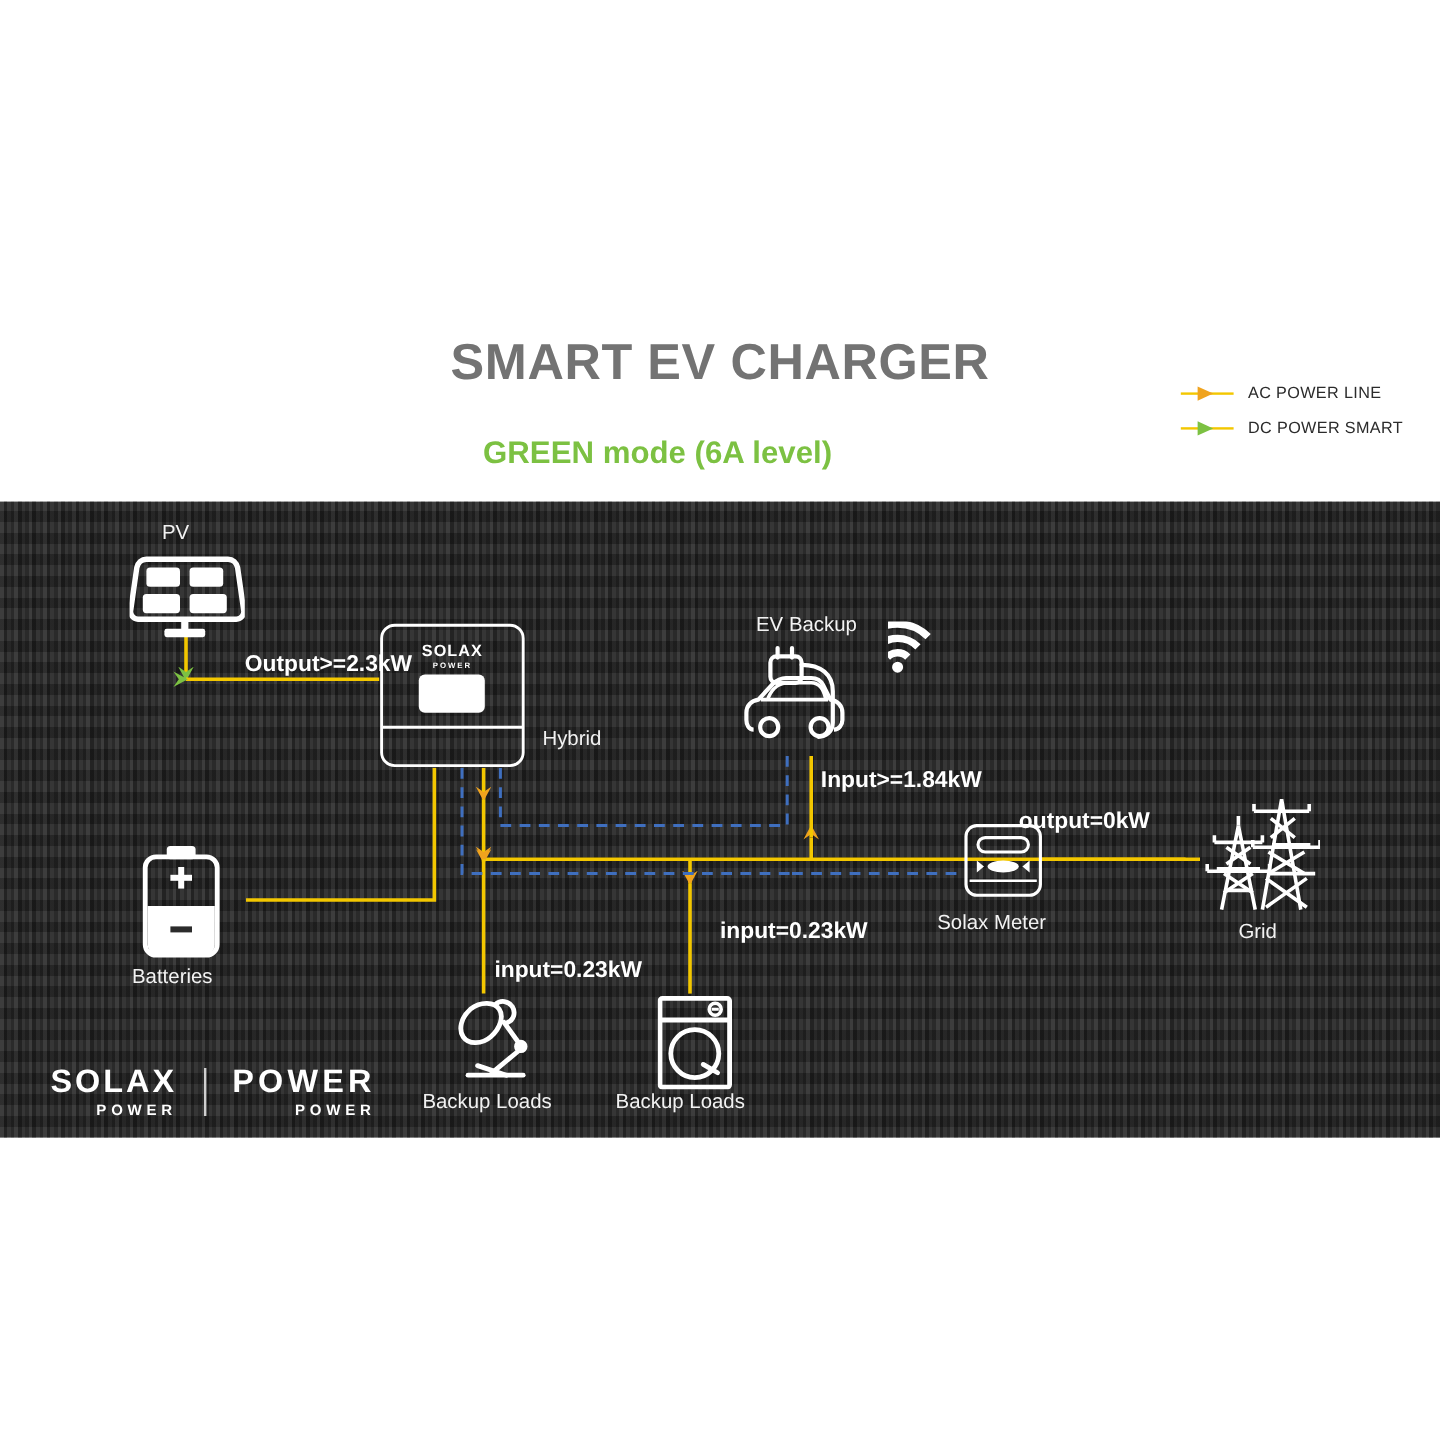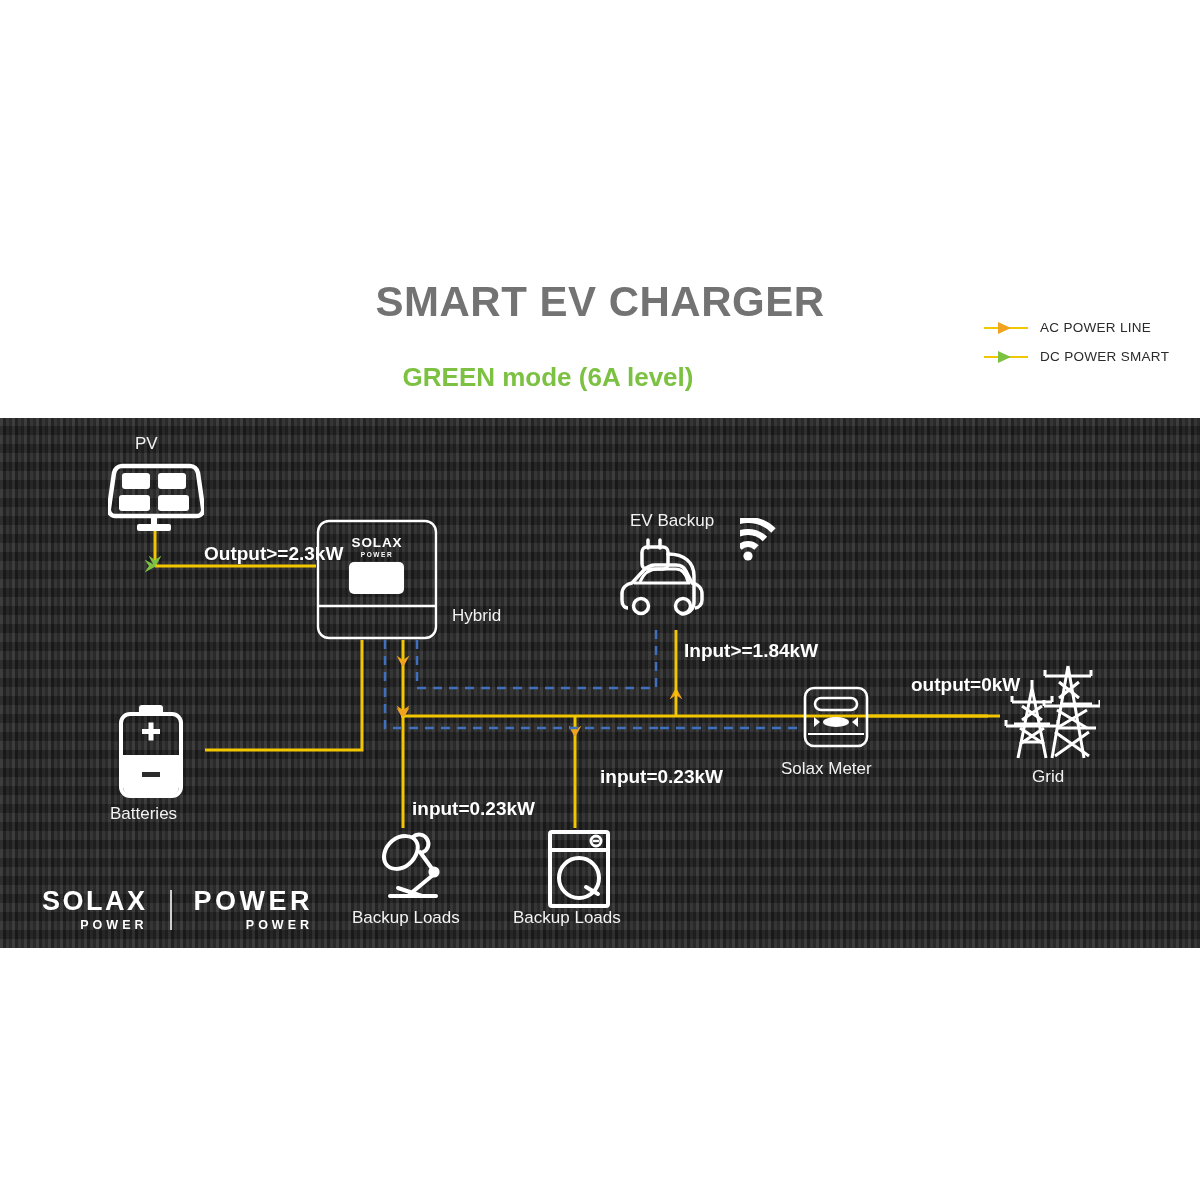--- a/index.html
+++ b/index.html
@@ -322,21 +322,21 @@
       <svg width="66" height="62" viewBox="0 0 66 62">
         <rect x="2" y="2" width="62" height="58" rx="9" fill="none" stroke="#ffffff" stroke-width="2.6"></rect>
         <rect x="12" y="12" width="42" height="12" rx="6" fill="none" stroke="#ffffff" stroke-width="2.6"></rect>
         <ellipse cx="33" cy="36" rx="13" ry="5" fill="#ffffff"></ellipse>
         <path d="M17,36 L11,31 L11,41 Z" fill="#ffffff"></path>
         <path d="M49,36 L55,31 L55,41 Z" fill="#ffffff"></path>
         <line x1="5" y1="48" x2="61" y2="48" stroke="#ffffff" stroke-width="2.2"></line>
       </svg>
     </div>
     <div class="node-label" style="left:781px; top:341px;">Solax Meter</div>
-    <div class="flow-label" style="left:911px; top:256px;">output=0kW</div>
+    <div class="flow-label" style="left:849px; top:256px;">output=0kW</div>
 
     <div class="node" style="left:1000px; top:240px;">
       <svg width="100" height="105" viewBox="0 0 100 105">
         <g stroke="#ffffff" stroke-width="3" fill="none" stroke-linejoin="round">
 
           <path d="M32,30 L18,100 M32,30 L46,100"></path>
           <path d="M14,66 L50,66 M20,84 L44,84"></path>
           <path d="M12,44 L52,44 M12,44 L12,38 M52,44 L52,38"></path>
           <path d="M6,68 L58,68 M6,68 L6,62 M58,68 L58,62"></path>
           <path d="M22,48 L42,62 M42,48 L22,62 M20,70 L44,86 M44,70 L20,86"></path>

